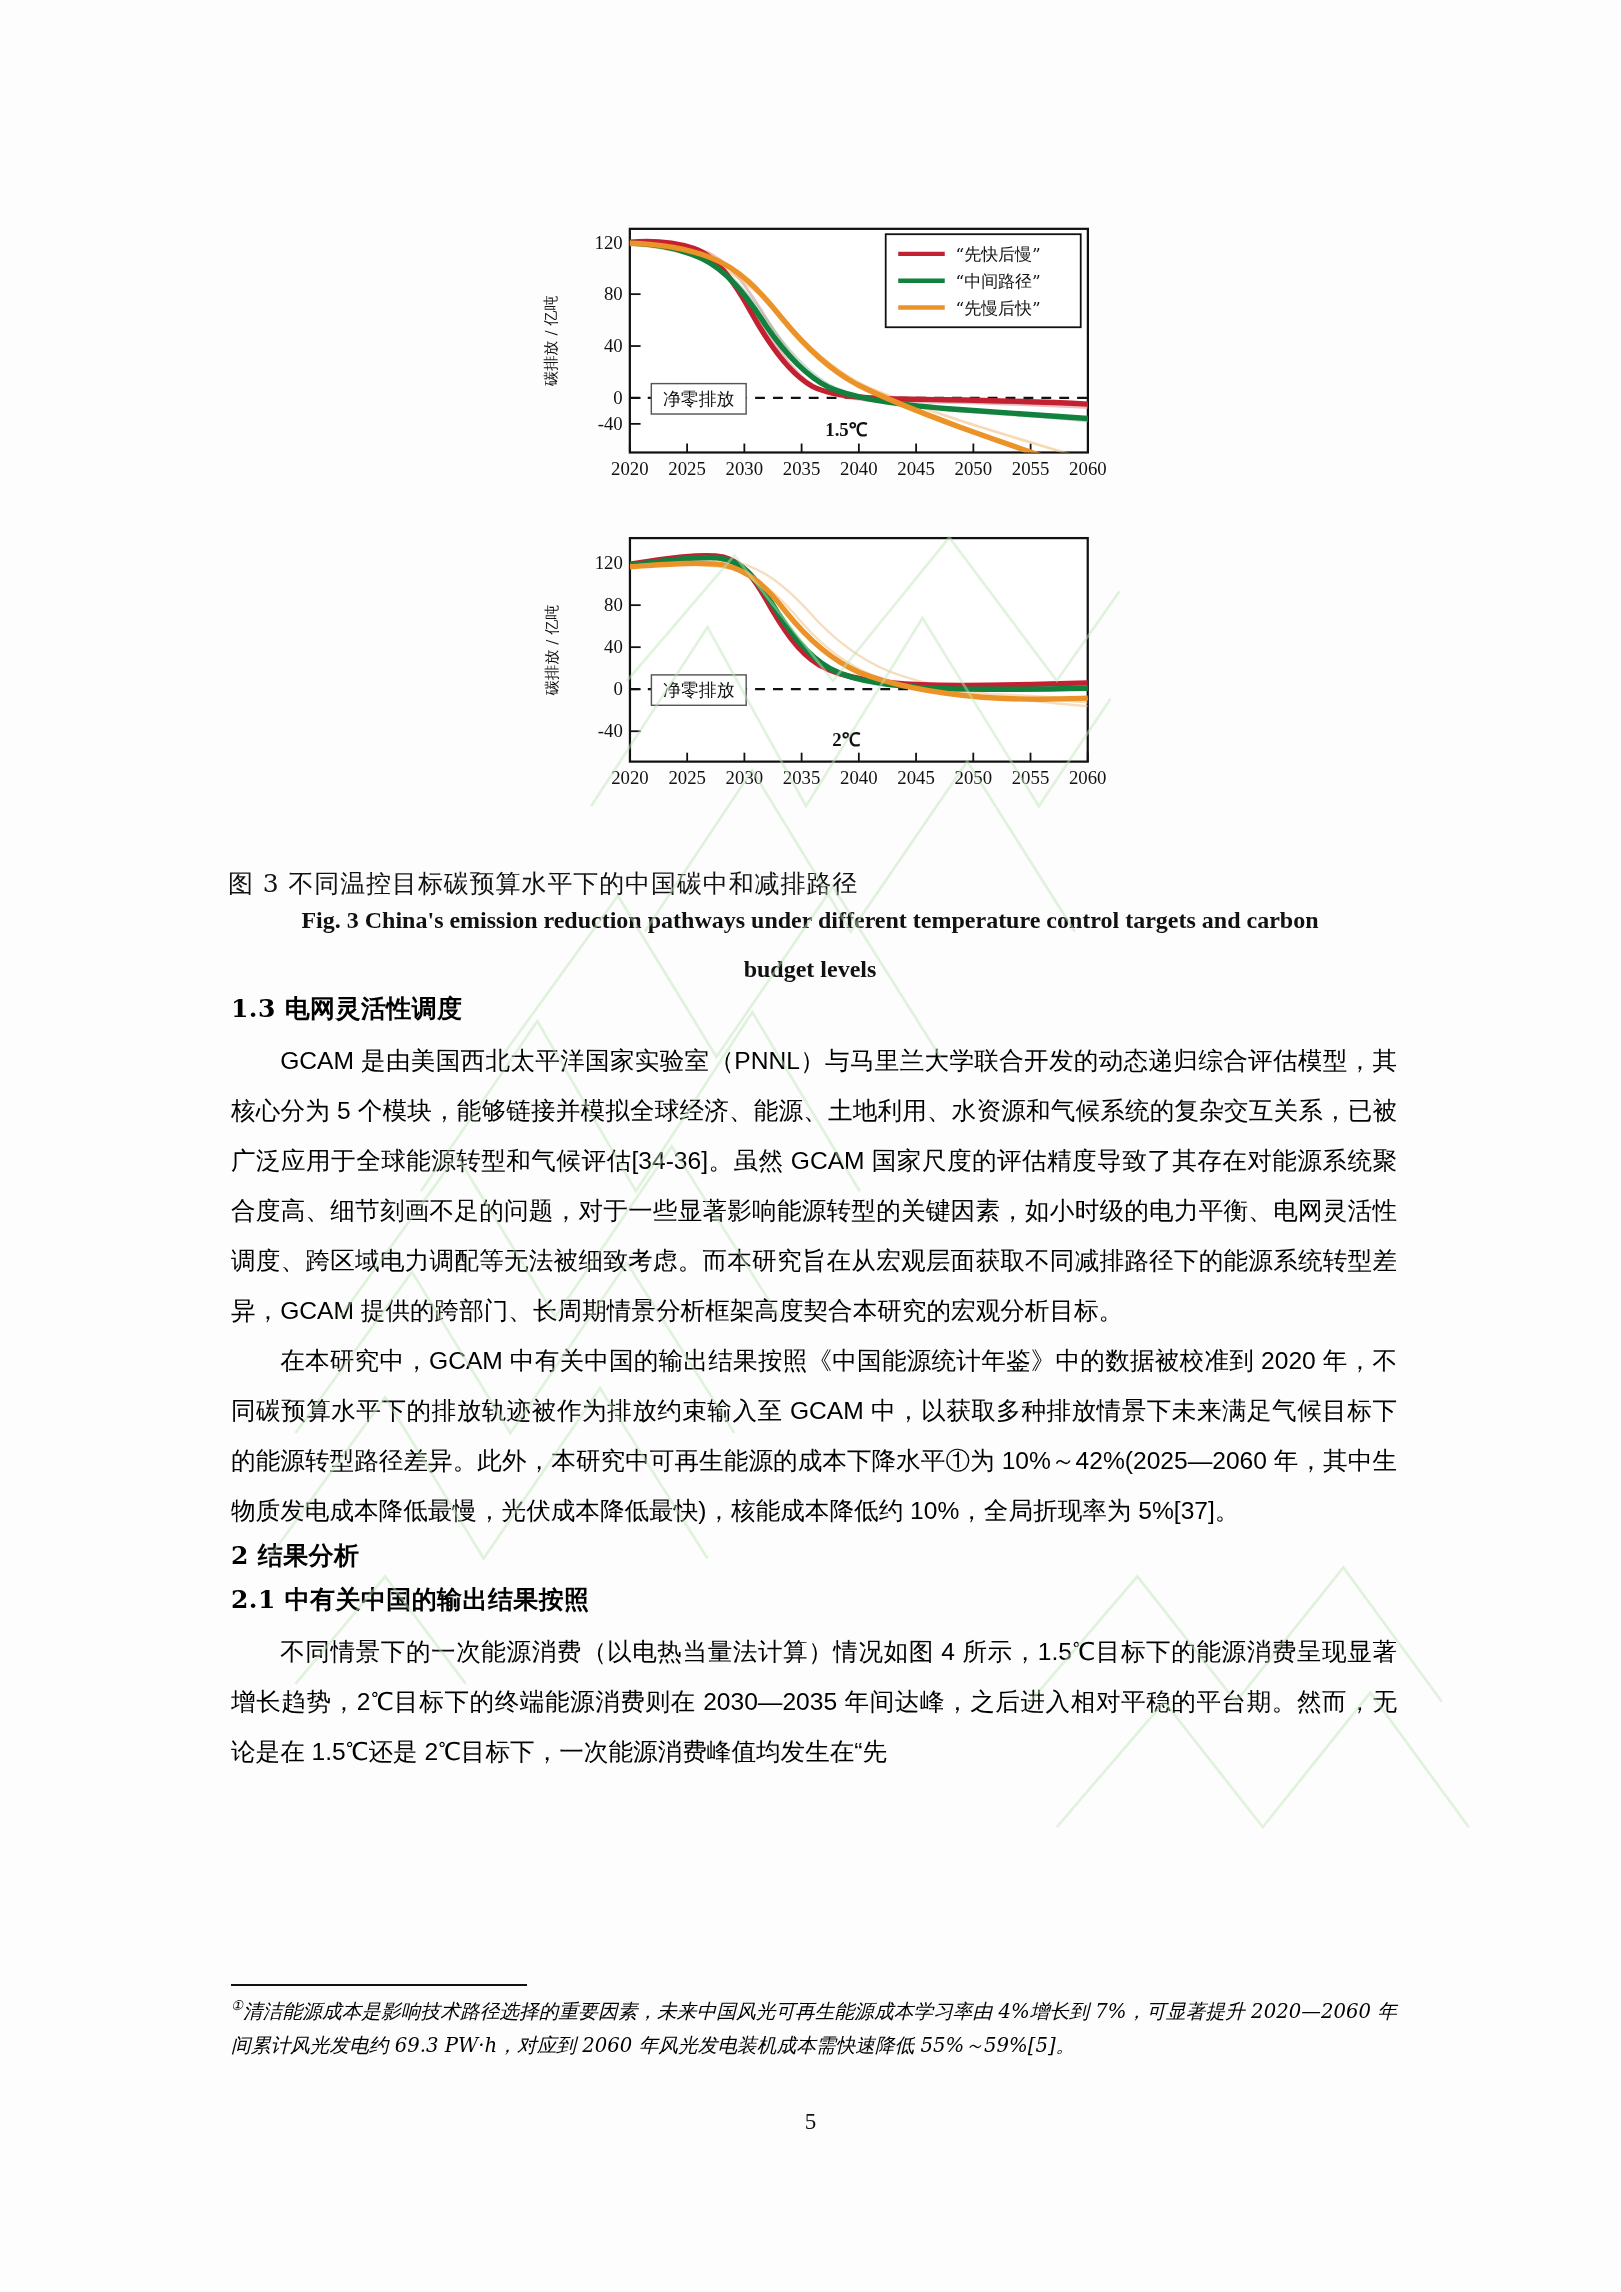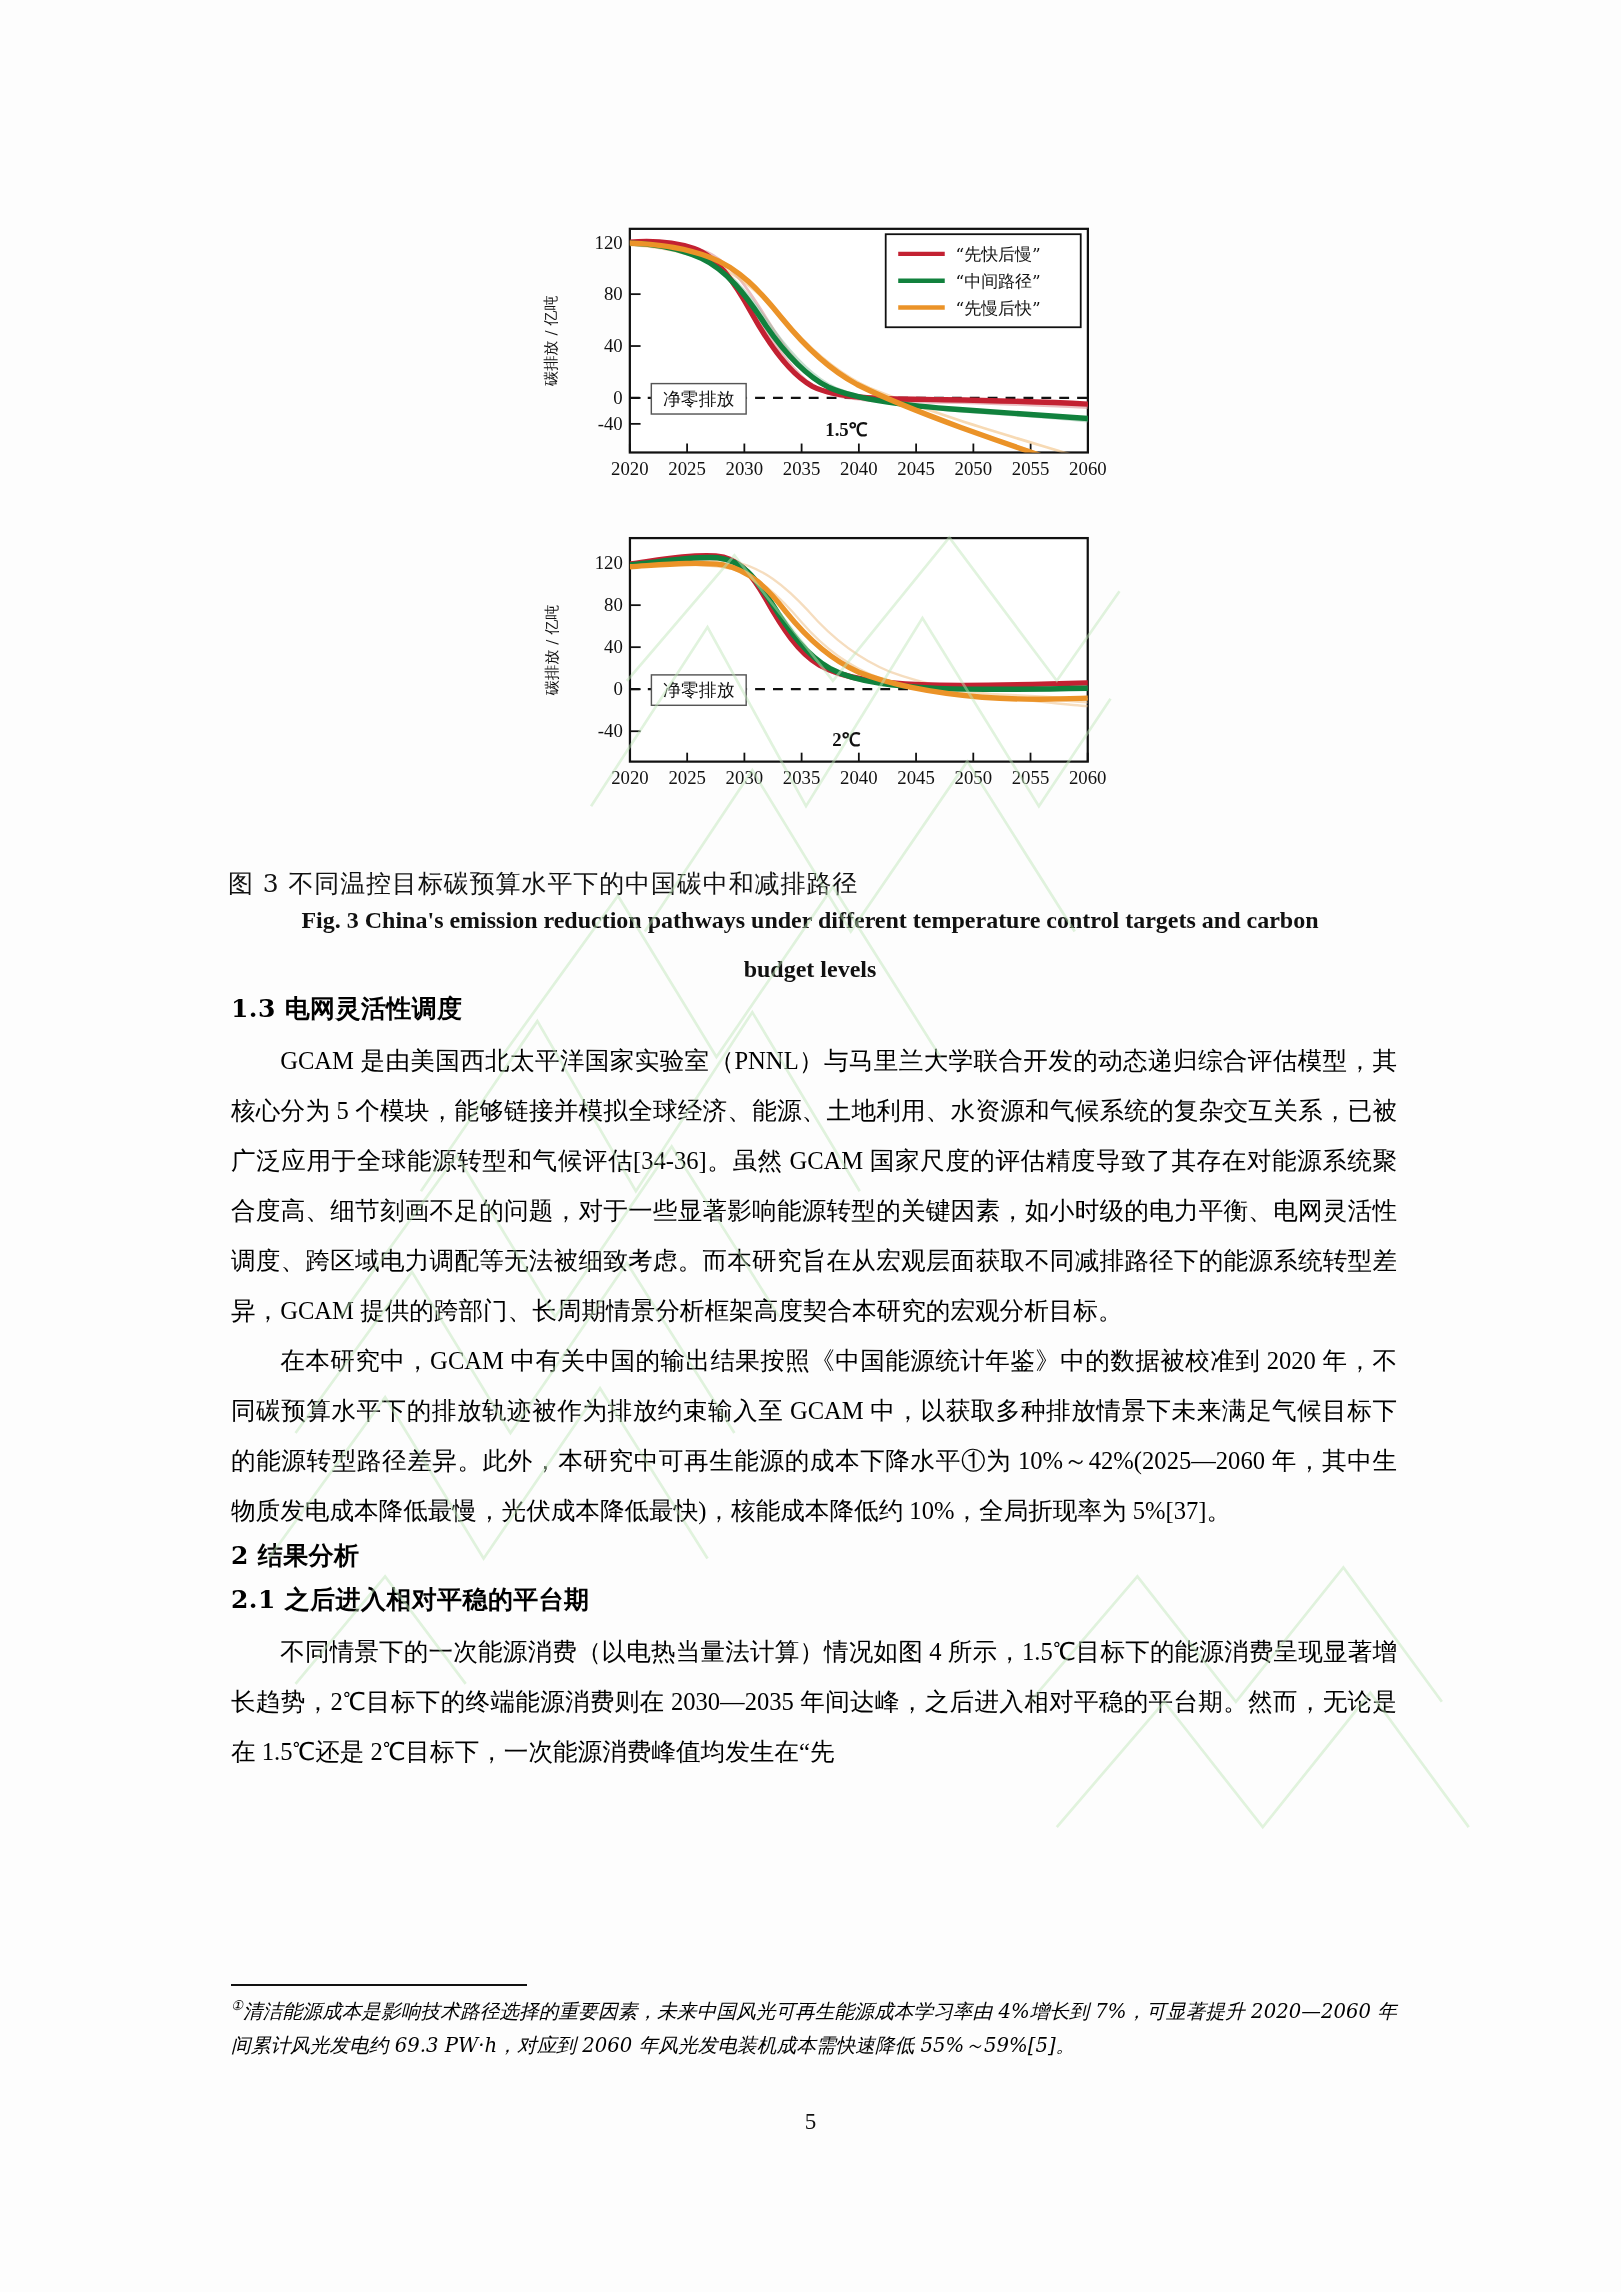--- a/index.html
+++ b/index.html
@@ -57,21 +57,21 @@
   .h2 {
     font-family:"DejaVu Serif", serif;
     font-weight:bold;
     font-size:25px;
     margin:0 0 10.7px 0;
     letter-spacing:0.4px;
   }
   .h2 .num { margin-right:9px; }
   p.para {
     margin:0 0 0 0;
-    font-family:Liberation Serif, serif;
+    font-family:Liberation Sans, sans-serif;
     font-size:24.6px;
     line-height:50px;
     text-align:justify;
     text-justify:inter-ideograph;
     text-indent:2em;
     letter-spacing:0px;
   }
 
   
   .footnote {
@@ -300,21 +300,21 @@
 
     <p class="para">GCAM 是由美国西北太平洋国家实验室（PNNL）与马里兰大学联合开发的动态递归综合评估模型，其核心分为 5 个模块，能够链接并模拟全球经济、能源、土地利用、水资源和气候系统的复杂交互关系，已被广泛应用于全球能源转型和气候评估[34-36]。虽然 GCAM 国家尺度的评估精度导致了其存在对能源系统聚合度高、细节刻画不足的问题，对于一些显著影响能源转型的关键因素，如小时级的电力平衡、电网灵活性调度、跨区域电力调配等无法被细致考虑。而本研究旨在从宏观层面获取不同减排路径下的能源系统转型差异，GCAM 提供的跨部门、长周期情景分析框架高度契合本研究的宏观分析目标。</p>
 
     <p class="para">在本研究中，GCAM 中有关中国的输出结果按照《中国能源统计年鉴》中的数据被校准到 2020 年，不同碳预算水平下的排放轨迹被作为排放约束输入至 GCAM 中，以获取多种排放情景下未来满足气候目标下的能源转型路径差异。此外，本研究中可再生能源的成本下降水平①为 10%～42%(2025—2060 年，其中生物质发电成本降低最慢，光伏成本降低最快)，核能成本降低约 10%，全局折现率为 5%[37]。</p>
 
     <h2 class="h2" style="margin-top:3.6px;">
       <span class="num">2</span><span>结果分析</span>
     </h2>
 
     <h2 class="h2">
-      <span class="num">2.1</span><span>之后进入相对平稳的平台期</span>
+      <span class="num">2.1</span><span>中有关中国的输出结果按照</span>
     </h2>
 
     <p class="para">不同情景下的一次能源消费（以电热当量法计算）情况如图 4 所示，1.5℃目标下的能源消费呈现显著增长趋势，2℃目标下的终端能源消费则在 2030—2035 年间达峰，之后进入相对平稳的平台期。然而，无论是在 1.5℃还是 2℃目标下，一次能源消费峰值均发生在“先</p>
   </div>
 
   <div class="footnote">
     <div class="rule"></div>
     <div class="fn-text"><sup>①</sup><span>清洁能源成本是影响技术路径选择的重要因素，未来中国风光可再生能源成本学习率由 4%增长到 7%，可显著提升 2020—2060 年间累计风光发电约 69.3 PW·h，对应到 2060 年风光发电装机成本需快速降低 55%～59%[5]。</span></div>
   </div>
 

